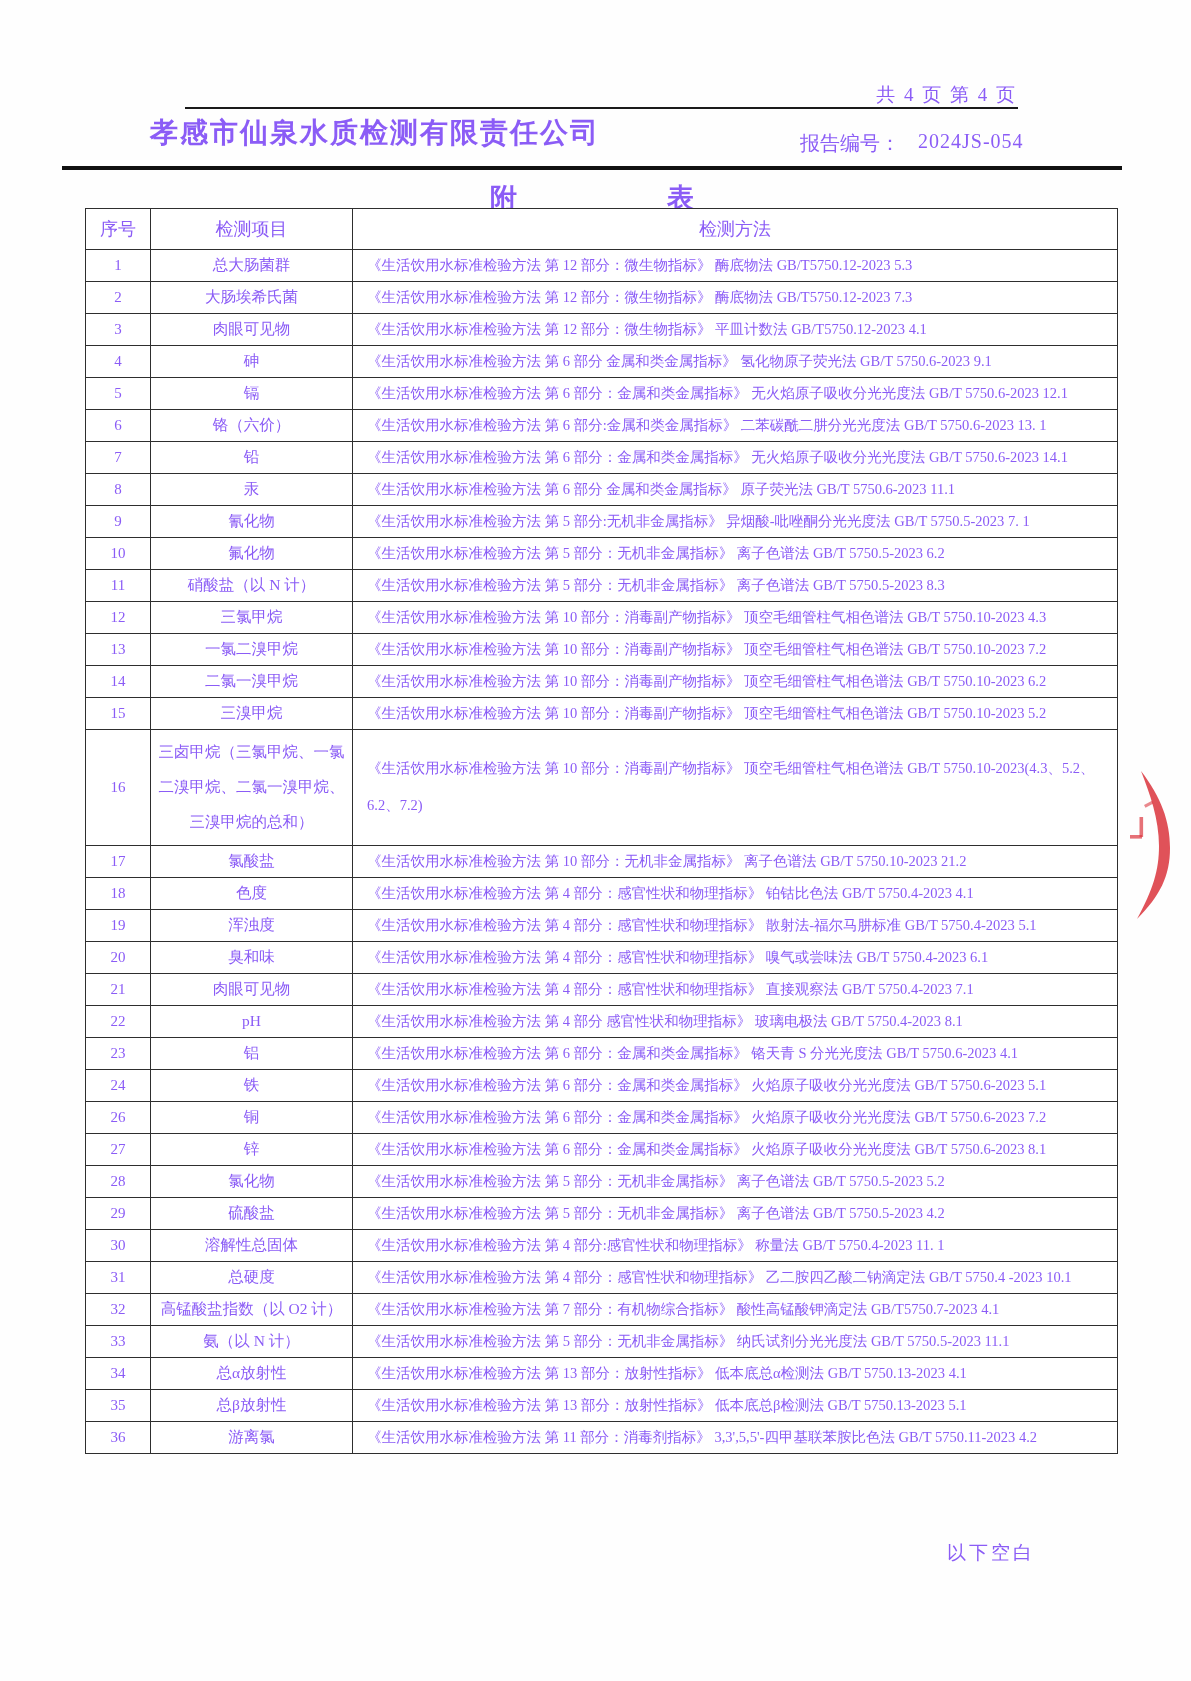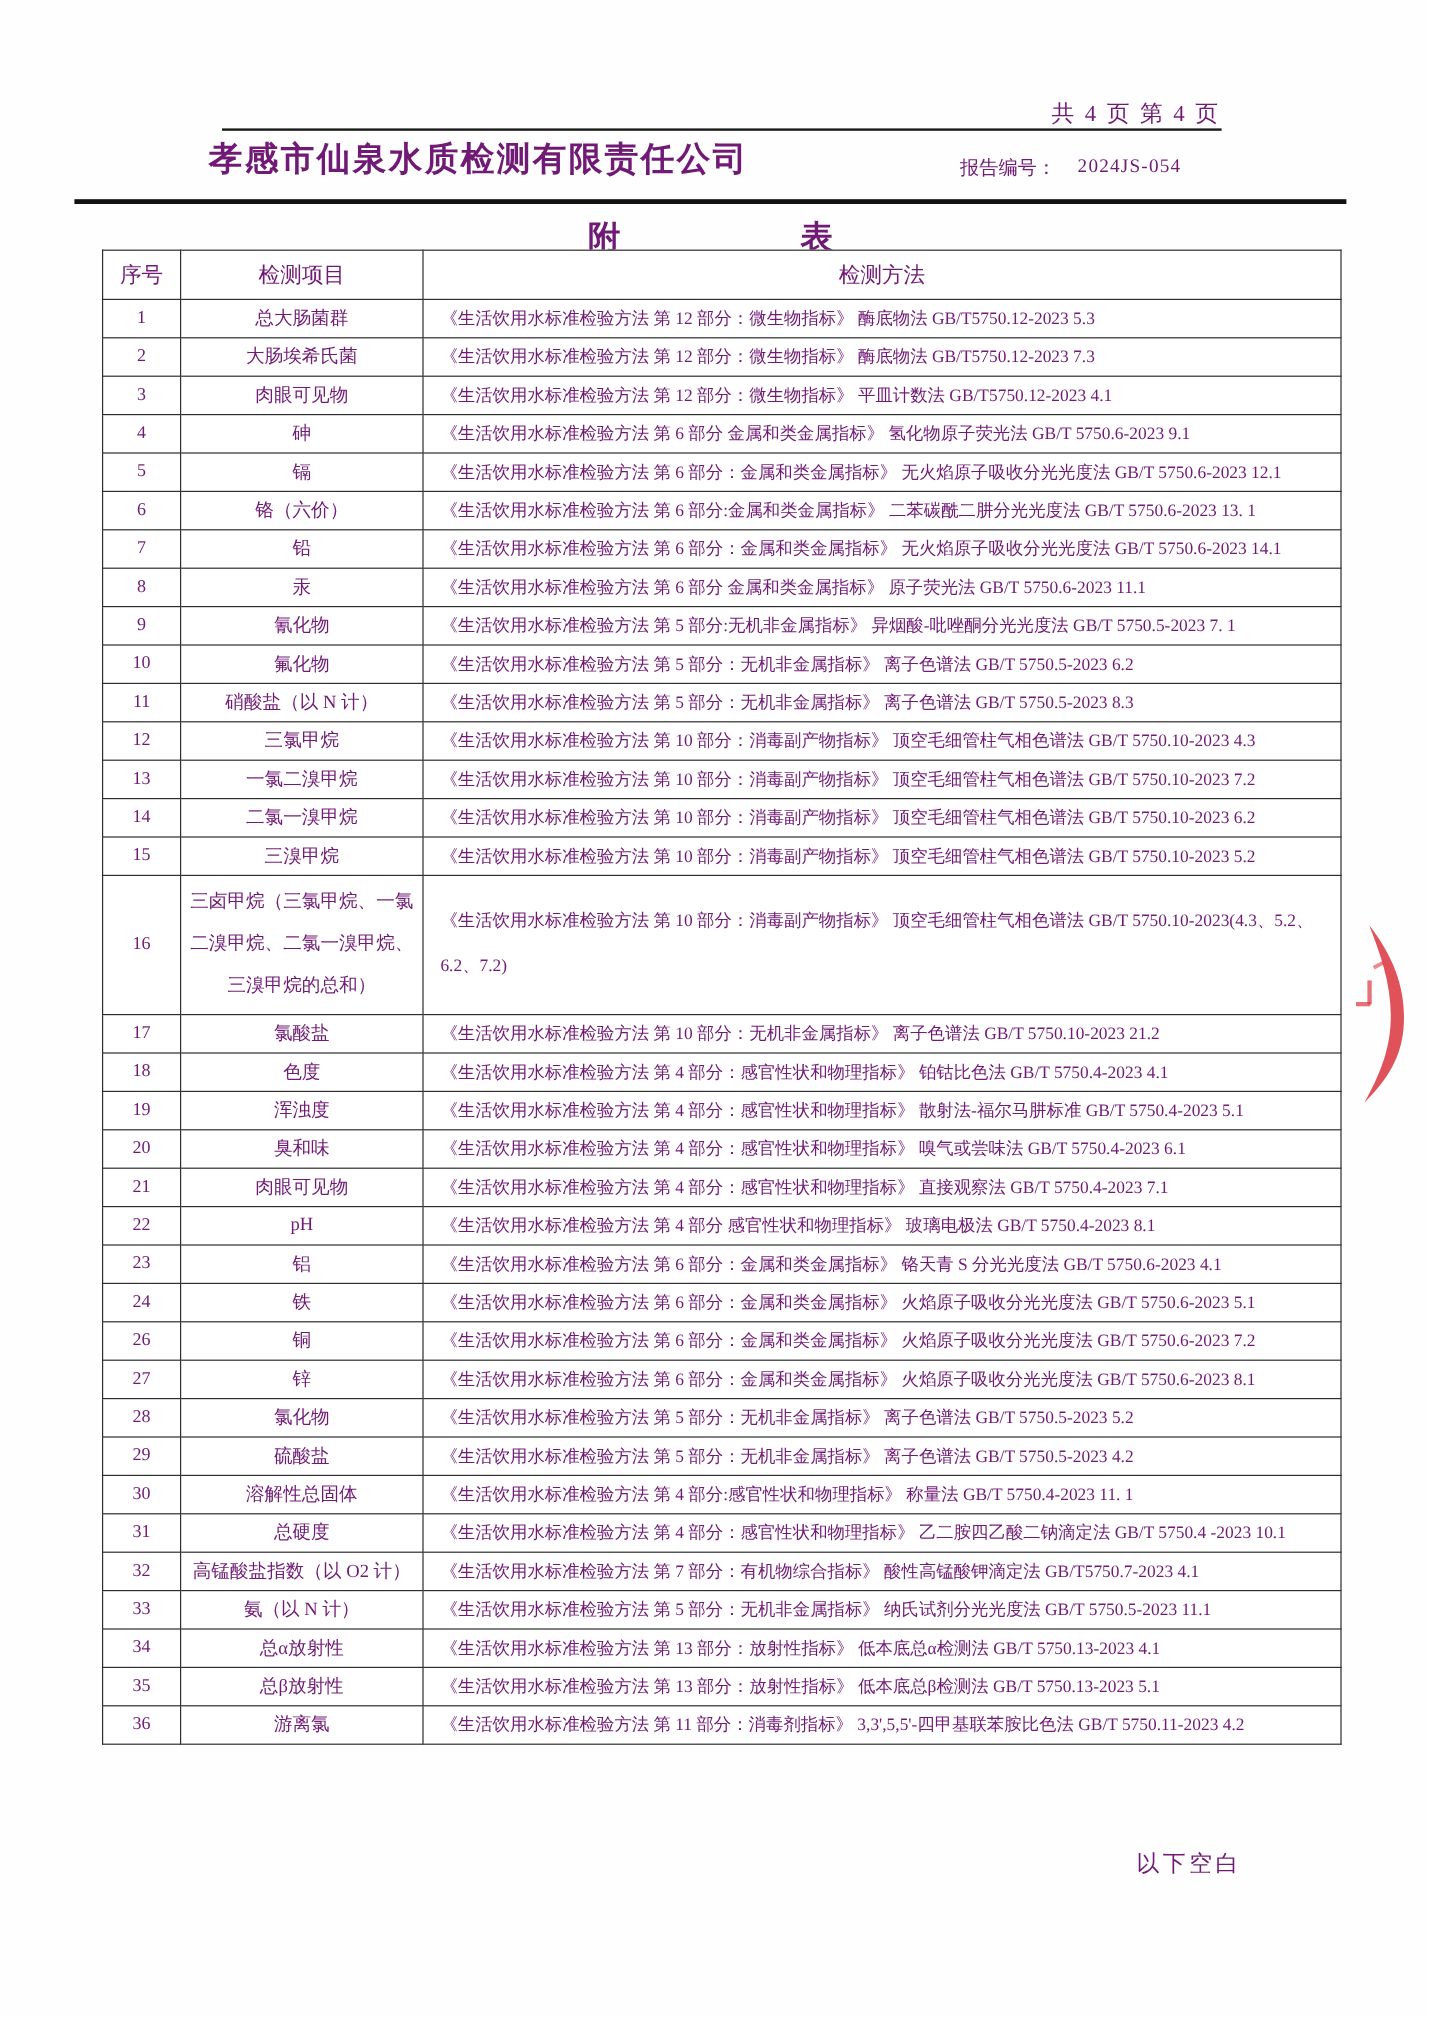--- a/index.html
+++ b/index.html
@@ -1,28 +1,28 @@
 <!DOCTYPE html>
 <html><head>
 <meta charset="utf-8">
 <style>
   html,body{margin:0;padding:0;background:#ffffff;}
   .page{
     position:relative;width:1191px;height:1681px;background:#fefefe;
-    font-family:"Liberation Serif","DejaVu Serif",serif;color:#701a75;overflow:hidden;
+    font-family:"Liberation Serif","DejaVu Serif",serif;color:#8b5cf6;overflow:hidden;
   }
   .pages-label{
     position:absolute;top:82px;right:174px;font-size:19px;letter-spacing:2px;white-space:nowrap;
   }
   .thin-rule{position:absolute;left:185px;top:107px;width:833px;height:2px;background:#1a1a1a;}
   .company{
     position:absolute;left:150px;top:114px;font-size:28px;font-weight:bold;letter-spacing:2px;
-    font-family:"Liberation Sans","DejaVu Sans",sans-serif;white-space:nowrap;margin-left:24px;
-  }
-  .report-no{position:absolute;left:800px;top:130px;font-size:16px;display:flex;gap:18px;white-space:nowrap;}
+    font-family:"Liberation Sans","DejaVu Sans",sans-serif;white-space:nowrap;
+  }
+  .report-no{position:absolute;left:800px;top:130px;font-size:20px;display:flex;gap:18px;white-space:nowrap;}
   .report-no .val{letter-spacing:1px;}
   .thick-rule{position:absolute;left:62px;top:166px;width:1060px;height:4px;background:#111;}
   .doc-title{
     position:absolute;left:490px;top:180px;width:205px;display:flex;justify-content:space-between;
     font-size:27px;font-weight:bold;letter-spacing:1px;
   }
   table.methods{
     position:absolute;left:85px;top:208px;width:1033px;border-collapse:collapse;table-layout:fixed;
     background:#fff;
   }

